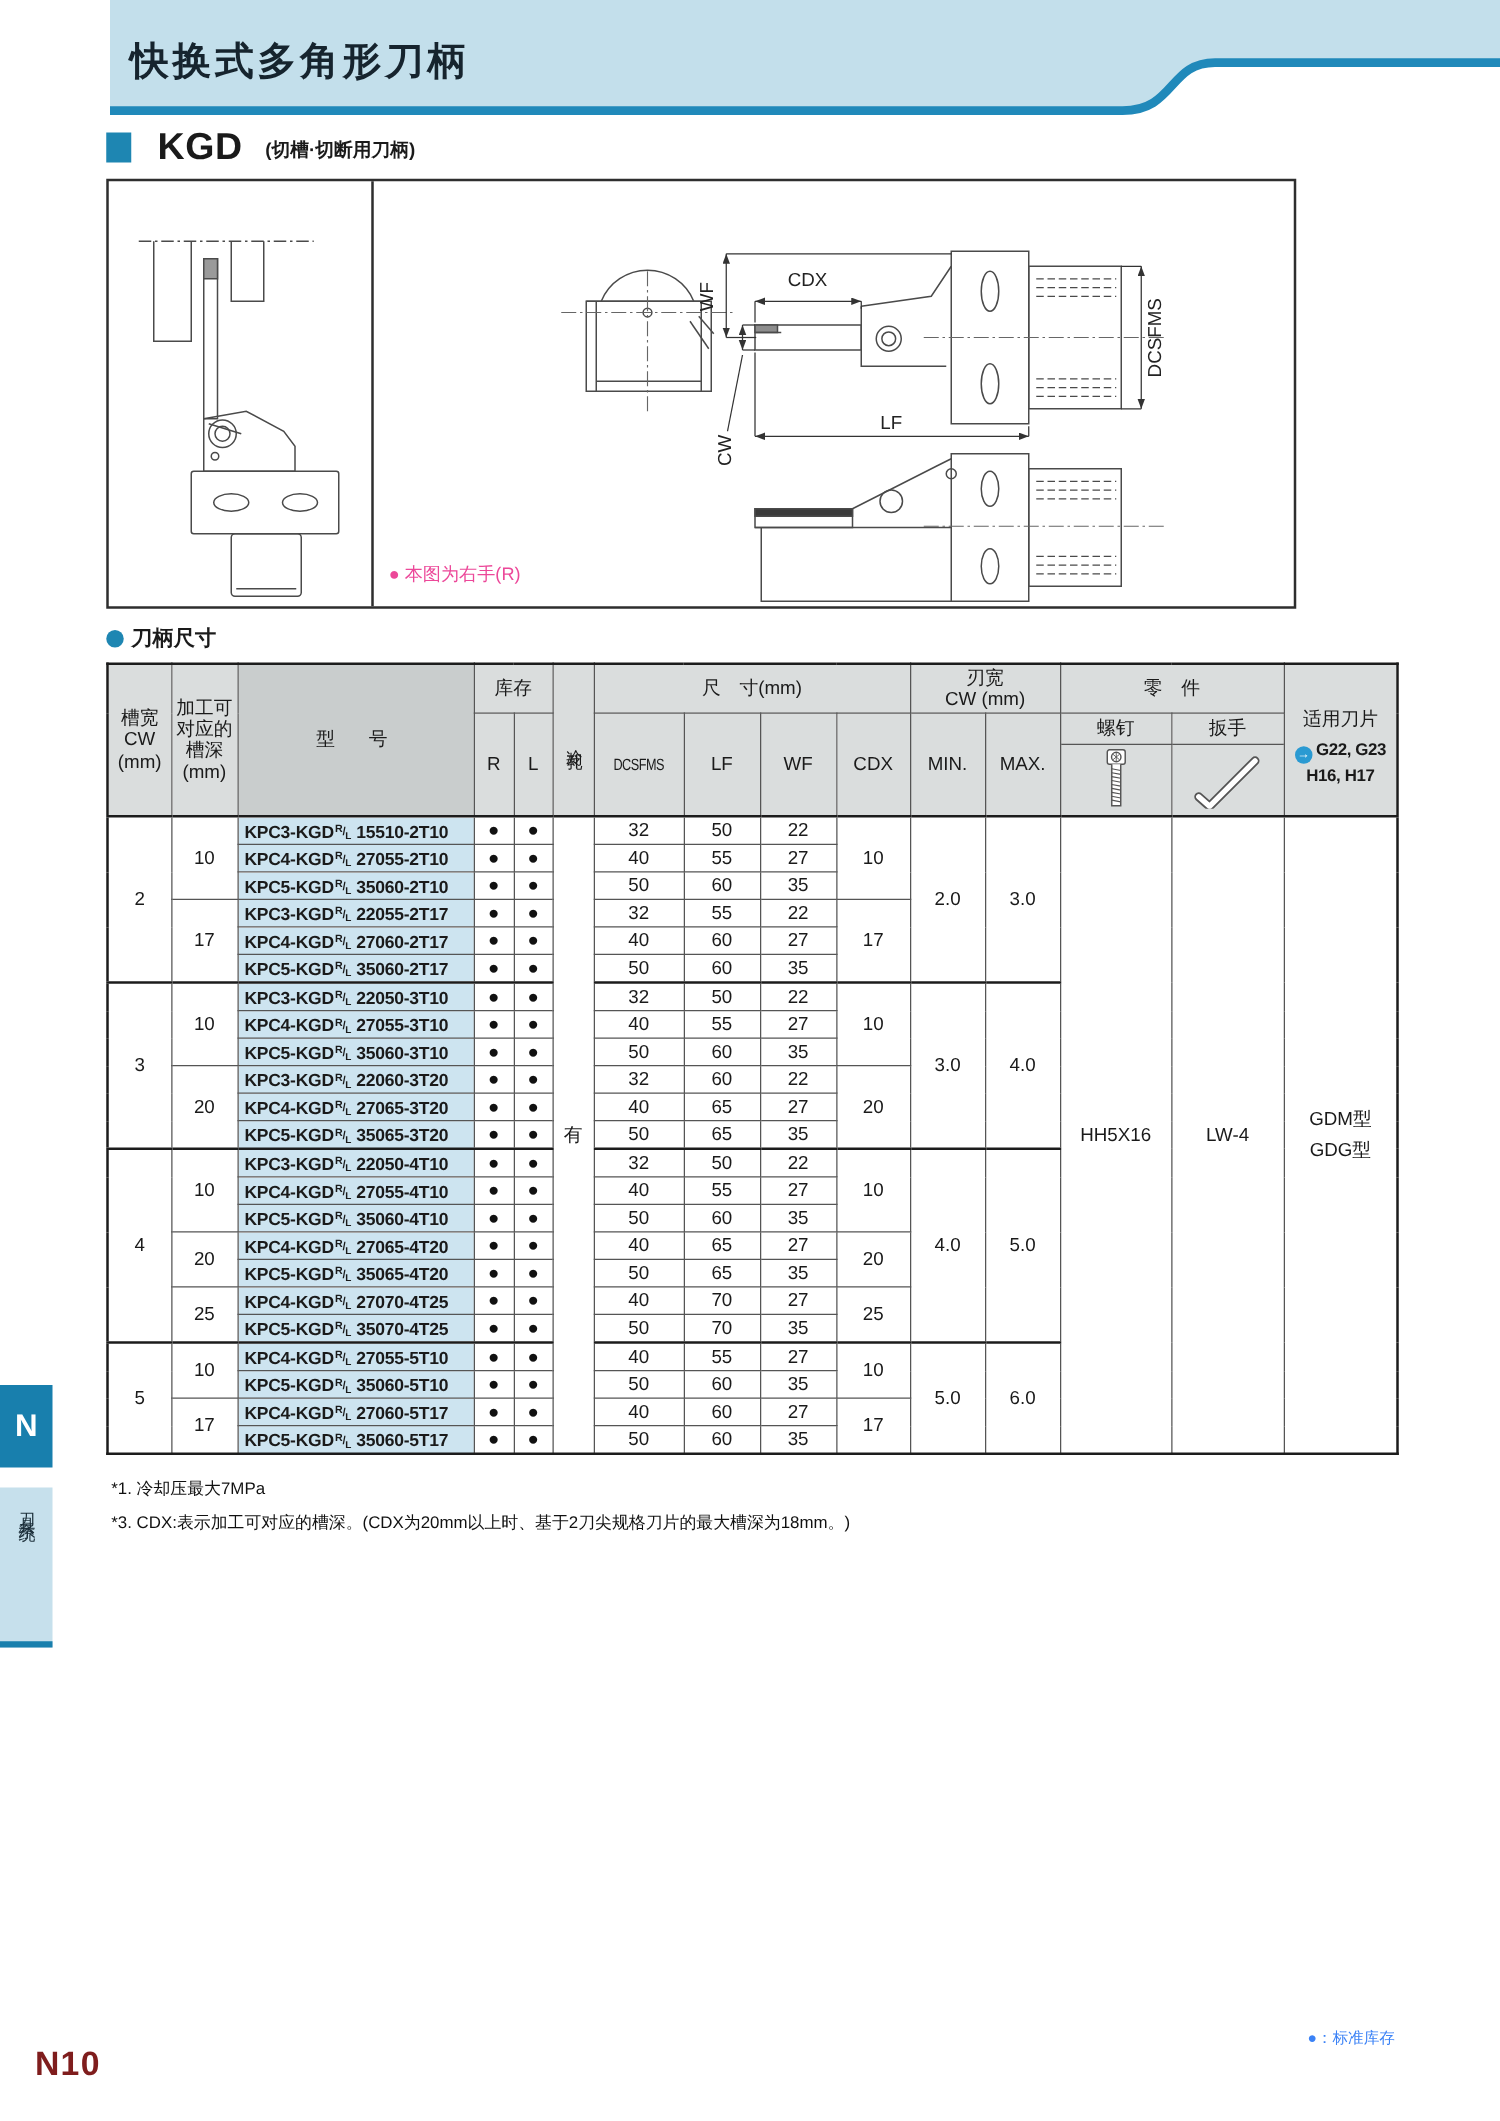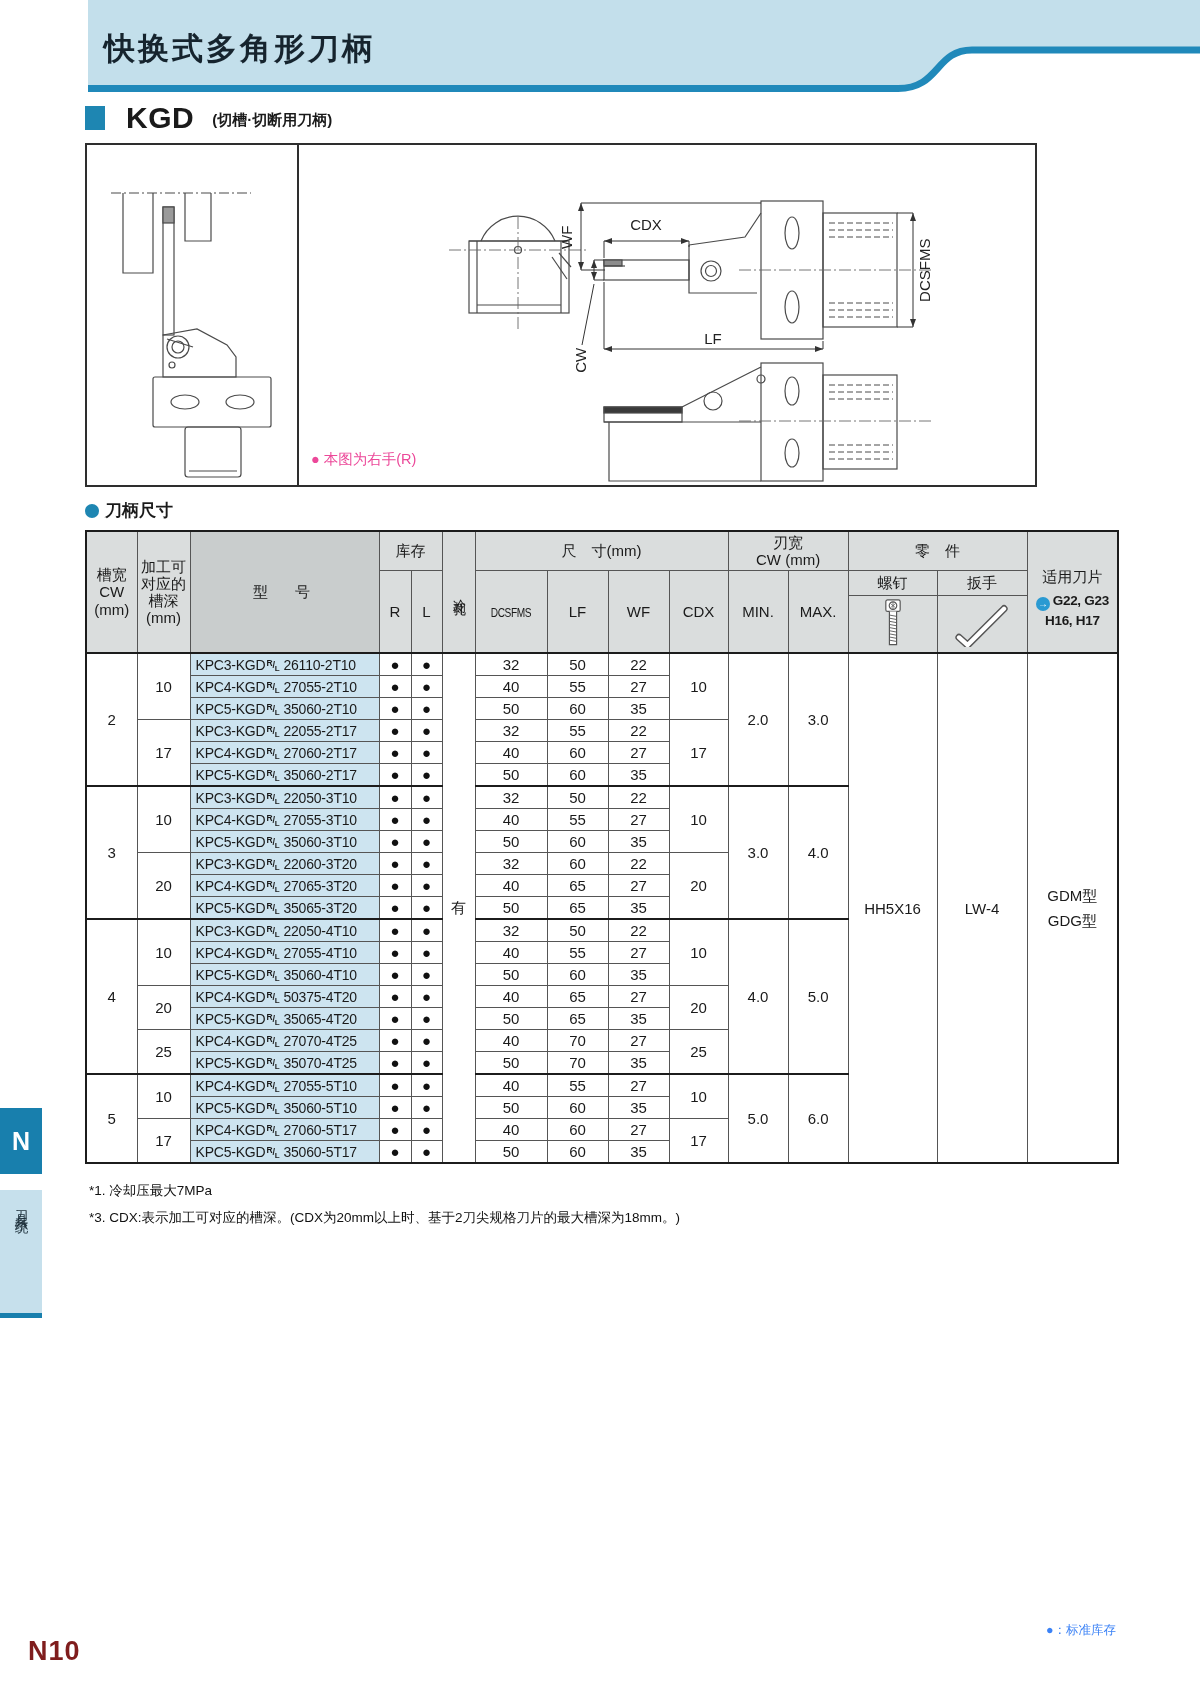--- a/index.html
+++ b/index.html
@@ -38,21 +38,21 @@
   #spec th{background:#dadddd;font-size:15px;line-height:1.15;}
   #spec th.hdark{background:#c9cdcd;letter-spacing:6px;}
   #spec thead tr.r1 th{height:38px;}
   #spec thead tr.r2 th{height:24px;font-size:15px;}
   #spec thead tr.r3 th{height:56px;}
   #spec tbody td{font-size:15px;height:21px;background:#fff;}
   #spec tbody tr.gsep td{border-top:2.5px solid #1c1c1c;}
   #spec tbody tr:first-child td{border-top:2px solid #1c1c1c;}
   td.model{background:#cde4f0 !important;text-align:left !important;padding-left:5px !important;
            white-space:nowrap;font-size:14px !important;letter-spacing:-0.2px;}
-  td.model b{font-weight:400;}
+  td.model b{font-weight:700;}
   td.model b.suf{margin-left:4px;}
   .rl{font-weight:700;margin-left:1px;}
   .rlr{font-size:8.5px;vertical-align:4.5px;}
   .rls{font-size:9px;vertical-align:2px;}
   .rll{font-size:8px;vertical-align:-1px;}
   td.dot{font-size:12.5px;color:#111;}
   td.cool,td.pv{font-size:15px;}
   td.pv.ins div{line-height:1.7;}
   .vert{writing-mode:vertical-rl;margin:0 auto;font-size:13px;letter-spacing:2px;}
   .cond{display:inline-block;transform:scaleX(.78);transform-origin:center;font-size:13px;letter-spacing:-0.5px;}
@@ -308,21 +308,21 @@
           <path d="M6,38 L15,46 L53,8" fill="none" stroke="#555" stroke-width="7.5" stroke-linecap="round" stroke-linejoin="round"></path>
           <path d="M6,38 L15,46 L53,8" fill="none" stroke="#fff" stroke-width="4.5" stroke-linecap="round" stroke-linejoin="round"></path>
         </svg>
       </th>
     </tr>
   </thead>
   <tbody>
       <tr>
         <td class="num" rowspan="6">2</td>
         <td class="num" rowspan="3">10</td>
-        <td class="model"><b>KPC3-KGD</b><span class="rl"><span class="rlr">R</span><span class="rls">/</span><span class="rll">L</span></span><b class="suf">26110-2T10</b></td>
+        <td class="model"><b>KPC3-KGD</b><span class="rl"><span class="rlr">R</span><span class="rls">/</span><span class="rll">L</span></span><b class="suf">15510-2T10</b></td>
         <td class="dot">●</td>
         <td class="dot">●</td>
         <td class="cool" rowspan="23">有</td>
         <td class="num">32</td>
         <td class="num">50</td>
         <td class="num">22</td>
         <td class="num" rowspan="3">10</td>
         <td class="num" rowspan="6">2.0</td>
         <td class="num" rowspan="6">3.0</td>
         <td class="pv" rowspan="23">HH5X16</td>
@@ -453,21 +453,21 @@
       <tr>
         <td class="model"><b>KPC5-KGD</b><span class="rl"><span class="rlr">R</span><span class="rls">/</span><span class="rll">L</span></span><b class="suf">35060-4T10</b></td>
         <td class="dot">●</td>
         <td class="dot">●</td>
         <td class="num">50</td>
         <td class="num">60</td>
         <td class="num">35</td>
       </tr>
       <tr>
         <td class="num" rowspan="2">20</td>
-        <td class="model"><b>KPC4-KGD</b><span class="rl"><span class="rlr">R</span><span class="rls">/</span><span class="rll">L</span></span><b class="suf">50375-4T20</b></td>
+        <td class="model"><b>KPC4-KGD</b><span class="rl"><span class="rlr">R</span><span class="rls">/</span><span class="rll">L</span></span><b class="suf">27065-4T20</b></td>
         <td class="dot">●</td>
         <td class="dot">●</td>
         <td class="num">40</td>
         <td class="num">65</td>
         <td class="num">27</td>
         <td class="num" rowspan="2">20</td>
       </tr>
       <tr>
         <td class="model"><b>KPC5-KGD</b><span class="rl"><span class="rlr">R</span><span class="rls">/</span><span class="rll">L</span></span><b class="suf">35065-4T20</b></td>
         <td class="dot">●</td>

